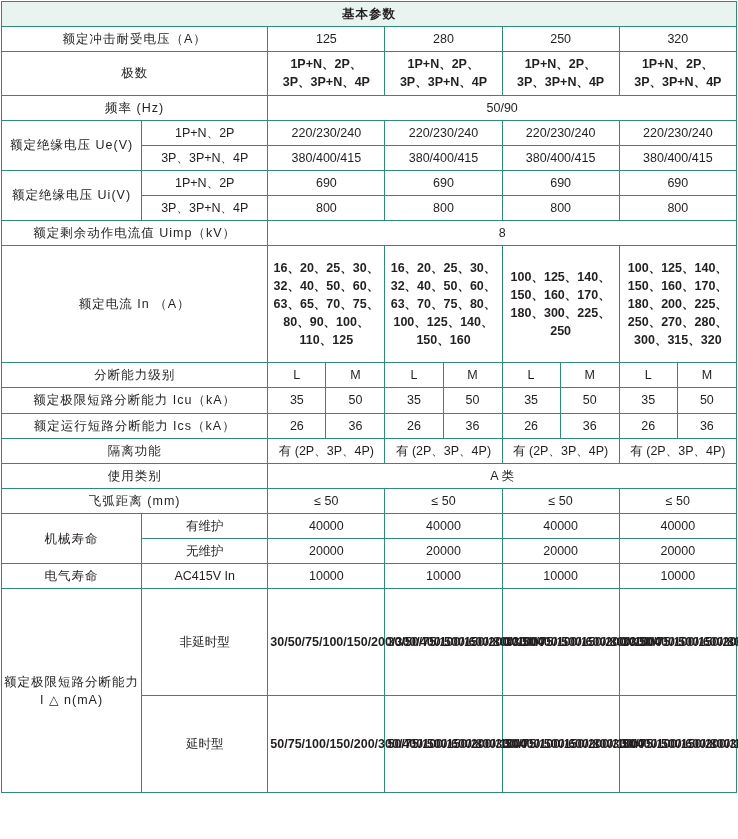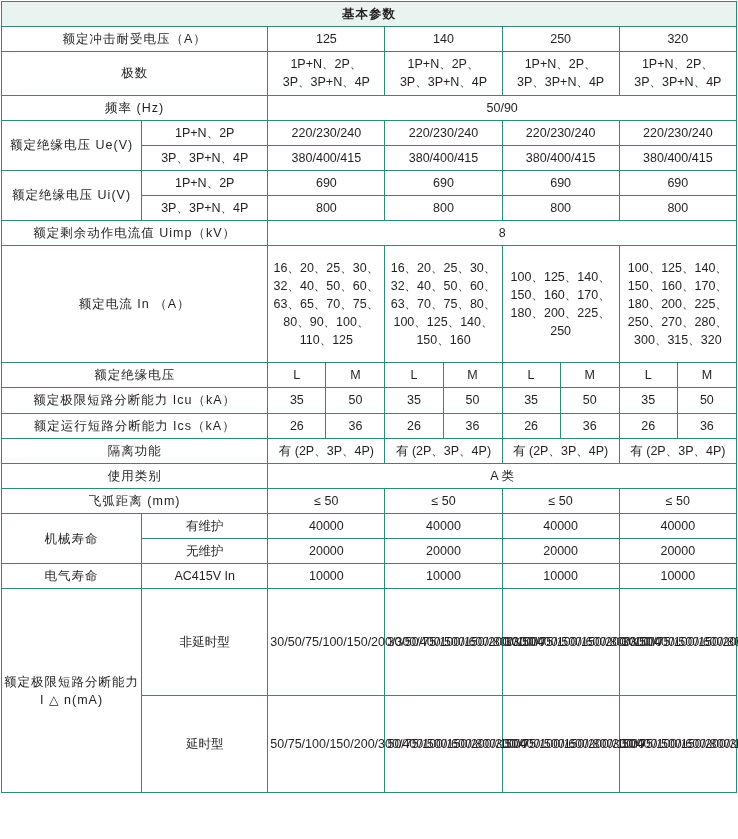--- a/index.html
+++ b/index.html
@@ -33,21 +33,21 @@
     color:#1d7a68;
     font-size:15px;
     font-weight:bold;
     letter-spacing:1px;
     padding:7px 0;
     border:1px solid #2f8a7a;
   }
   .lbl{ letter-spacing:1px; }
   .sub{ font-size:12px; }
   .small{ font-size:11.5px; }
-  .multi{ line-height:1.55; }
+  .multi{ line-height:1.55;font-weight:bold; }
   .pad-l{ padding-left:4px; padding-right:4px; }
 </style>
 </head>
 <body>
 
 <div class="sheet">
 <table class="spec">
   <colgroup>
     <col style="width:140px">
     <col style="width:126px">
@@ -62,21 +62,21 @@
   </colgroup>
 
   <tbody>
         <tr>
     <td class="title-cell" colspan="10">基本参数</td>
   </tr>
 
   <tr>
     <td colspan="2" class="lbl">额定冲击耐受电压（A）</td>
     <td colspan="2">125</td>
-    <td colspan="2">140</td>
+    <td colspan="2">280</td>
     <td colspan="2">250</td>
     <td colspan="2">320</td>
   </tr>
 
   <tr>
     <td colspan="2" class="lbl">极数</td>
     <td colspan="2" class="multi sub">
       <div>1P+N、2P、</div>
       <div>3P、3P+N、4P</div>
     </td>
@@ -133,26 +133,26 @@
 
   <tr>
     <td colspan="2" class="lbl">额定剩余动作电流值 Uimp（kV）</td>
     <td colspan="8">8</td>
   </tr>
 
   <tr>
     <td colspan="2" class="lbl">额定电流 In （A）</td>
     <td colspan="2" class="small multi pad-l" style="height:110px;">16、20、25、30、32、40、50、60、63、65、70、75、80、90、100、110、125</td>
     <td colspan="2" class="small multi pad-l">16、20、25、30、32、40、50、60、63、70、75、80、100、125、140、150、160</td>
-    <td colspan="2" class="small multi pad-l">100、125、140、150、160、170、180、200、225、250</td>
+    <td colspan="2" class="small multi pad-l">100、125、140、150、160、170、180、300、225、250</td>
     <td colspan="2" class="small multi pad-l">100、125、140、150、160、170、180、200、225、250、270、280、300、315、320</td>
   </tr>
 
   <tr>
-    <td colspan="2" class="lbl">额定绝缘电压</td>
+    <td colspan="2" class="lbl">分断能力级别</td>
     <td>L</td>
     <td>M</td>
     <td>L</td>
     <td>M</td>
     <td>L</td>
     <td>M</td>
     <td>L</td>
     <td>M</td>
   </tr>
 

